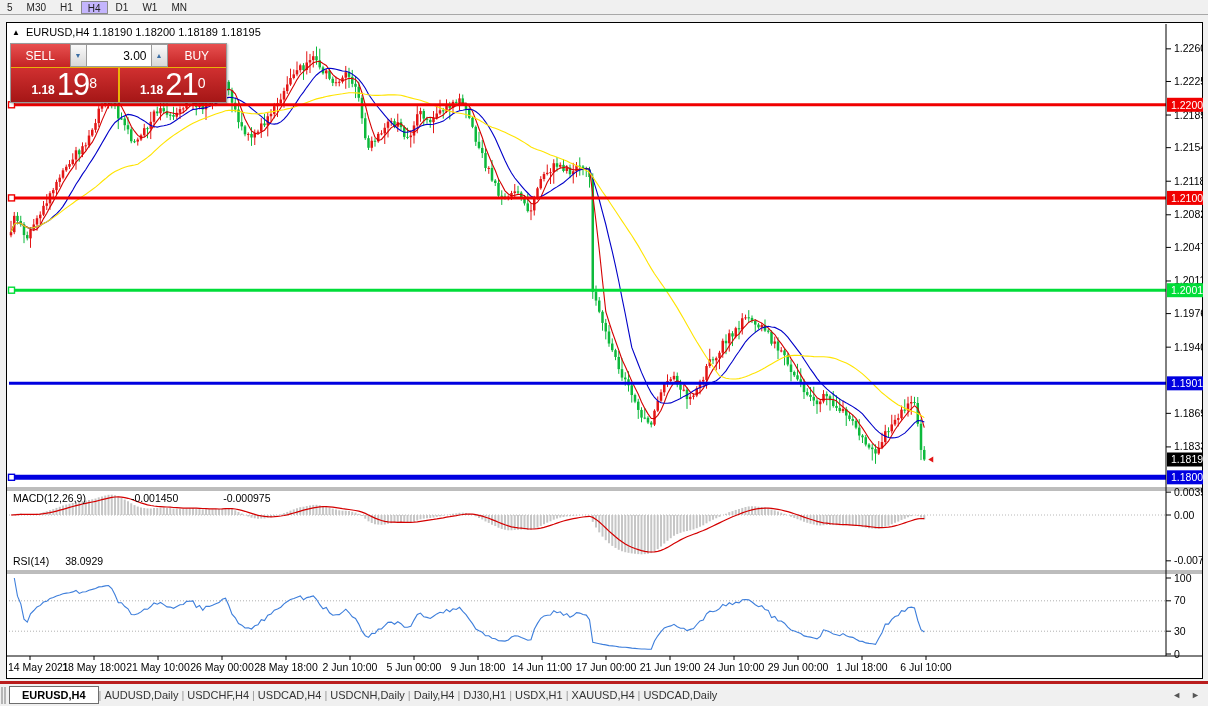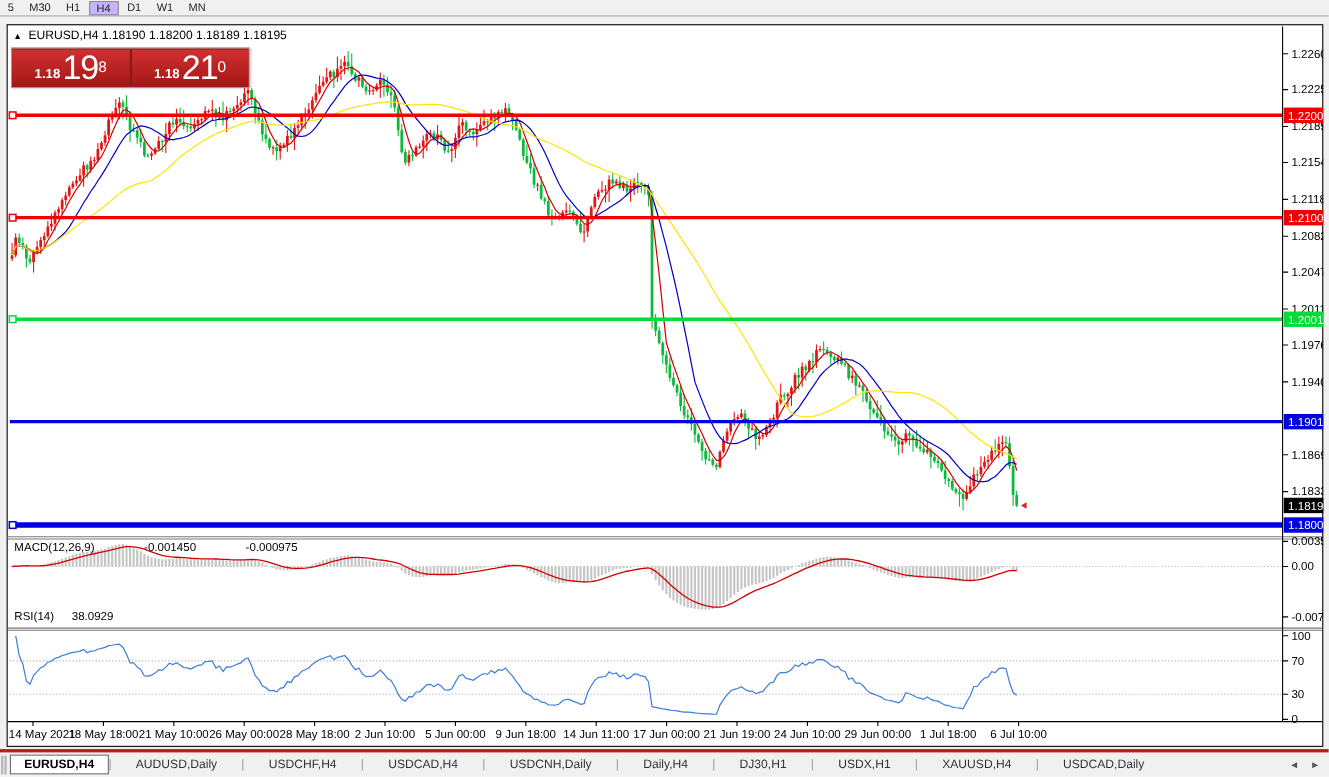--- a/index.html
+++ b/index.html
@@ -31,32 +31,32 @@
   
   #trade-panel { position:absolute; left:10px; top:43px; width:217px; z-index:6;
                  border:1px solid #9a9a9a; background:#fff; box-shadow:1px 1px 2px rgba(0,0,0,.25); }
   #tp-row1 { display:flex; height:23px; }
   .tp-btn { flex:1; background:linear-gradient(#e85050,#c42424); color:#fff; font-size:12px;
             display:flex; align-items:center; justify-content:center; cursor:pointer; }
   .spin-btn { width:17px; background:linear-gradient(#fafafa,#d8d8d8); border:1px solid #9a9a9a;
               color:#3a6ea5; font-size:7px; display:flex; align-items:center; justify-content:center; cursor:pointer; }
   #vol-input { width:64px; border:1px solid #9a9a9a; border-left:none; border-right:none;
                text-align:right; font-size:12px; padding-right:4px; font-family:"Liberation Sans",sans-serif; }
-  #tp-row2 { display:flex; gap:2px; background:#7f1d1d; padding-top:1px; }
+  #tp-row2 { display:flex; gap:2px; background:#eab308; padding-top:1px; }
   .tp-price { flex:1; height:34px; background:linear-gradient(#d03030,#a51616); color:#fff;
               display:flex; align-items:flex-end; justify-content:center; padding-bottom:2px; cursor:pointer; }
   .tp-price .small { font-size:12px; font-weight:bold; margin-right:2px; line-height:20px; }
   .tp-price .big   { font-size:31px; font-weight:400; line-height:30px; letter-spacing:-1px; }
   .tp-price .sup   { font-size:14px; line-height:26px; align-self:flex-start; margin-top:2px; }
 
   
   #tab-bar { position:absolute; left:0; top:681px; width:1208px; height:25px; background:#f0f0f0;
              border-top:3px solid #b91c1c; display:flex; align-items:center; }
   #tab-grip { width:5px; height:17px; border-left:2px solid #b5b5b5; border-right:2px solid #b5b5b5; margin:0 3px 0 1px; }
-  .tab { font-size:11px; color:#333; padding:3px 22px; cursor:pointer; white-space:nowrap; }
+  .tab { font-size:11px; color:#333; padding:3px 3px; cursor:pointer; white-space:nowrap; }
   .tab.active { background:#fff; border:1px solid #6e6e6e; font-weight:bold; color:#000; padding:2px 12px; }
   .tab-sep { color:#999; font-size:11px; }
   #tab-arrows { margin-left:auto; margin-right:8px; display:flex; gap:10px; color:#555; font-size:9px; }
   #tab-arrows span { cursor:pointer; }
 </style>
 </head>
 <body>
 
 <div id="app">
 
@@ -1050,20 +1050,27 @@
         <text x="926" y="671" fill="#000" text-anchor="middle">6 Jul 10:00</text>
       </g>
     </svg>
 
   <div id="chart-header">
     <span class="tri">▲</span>
     <span>EURUSD,H4 1.18190 1.18200 1.18189 1.18195</span>
   </div>
 
   <div id="trade-panel">
+    <div id="tp-row1">
+      <div class="tp-btn">SELL</div>
+      <div class="spin-btn">▼</div>
+      <input id="vol-input" value="3.00" style="">
+      <div class="spin-btn">▲</div>
+      <div class="tp-btn">BUY</div>
+    </div>
     <div id="tp-row2">
       <div class="tp-price">
         <span class="small">1.18</span>
         <span class="big">19</span>
         <span class="sup">8</span>
       </div>
       <div class="tp-price">
         <span class="small">1.18</span>
         <span class="big">21</span>
         <span class="sup">0</span>

